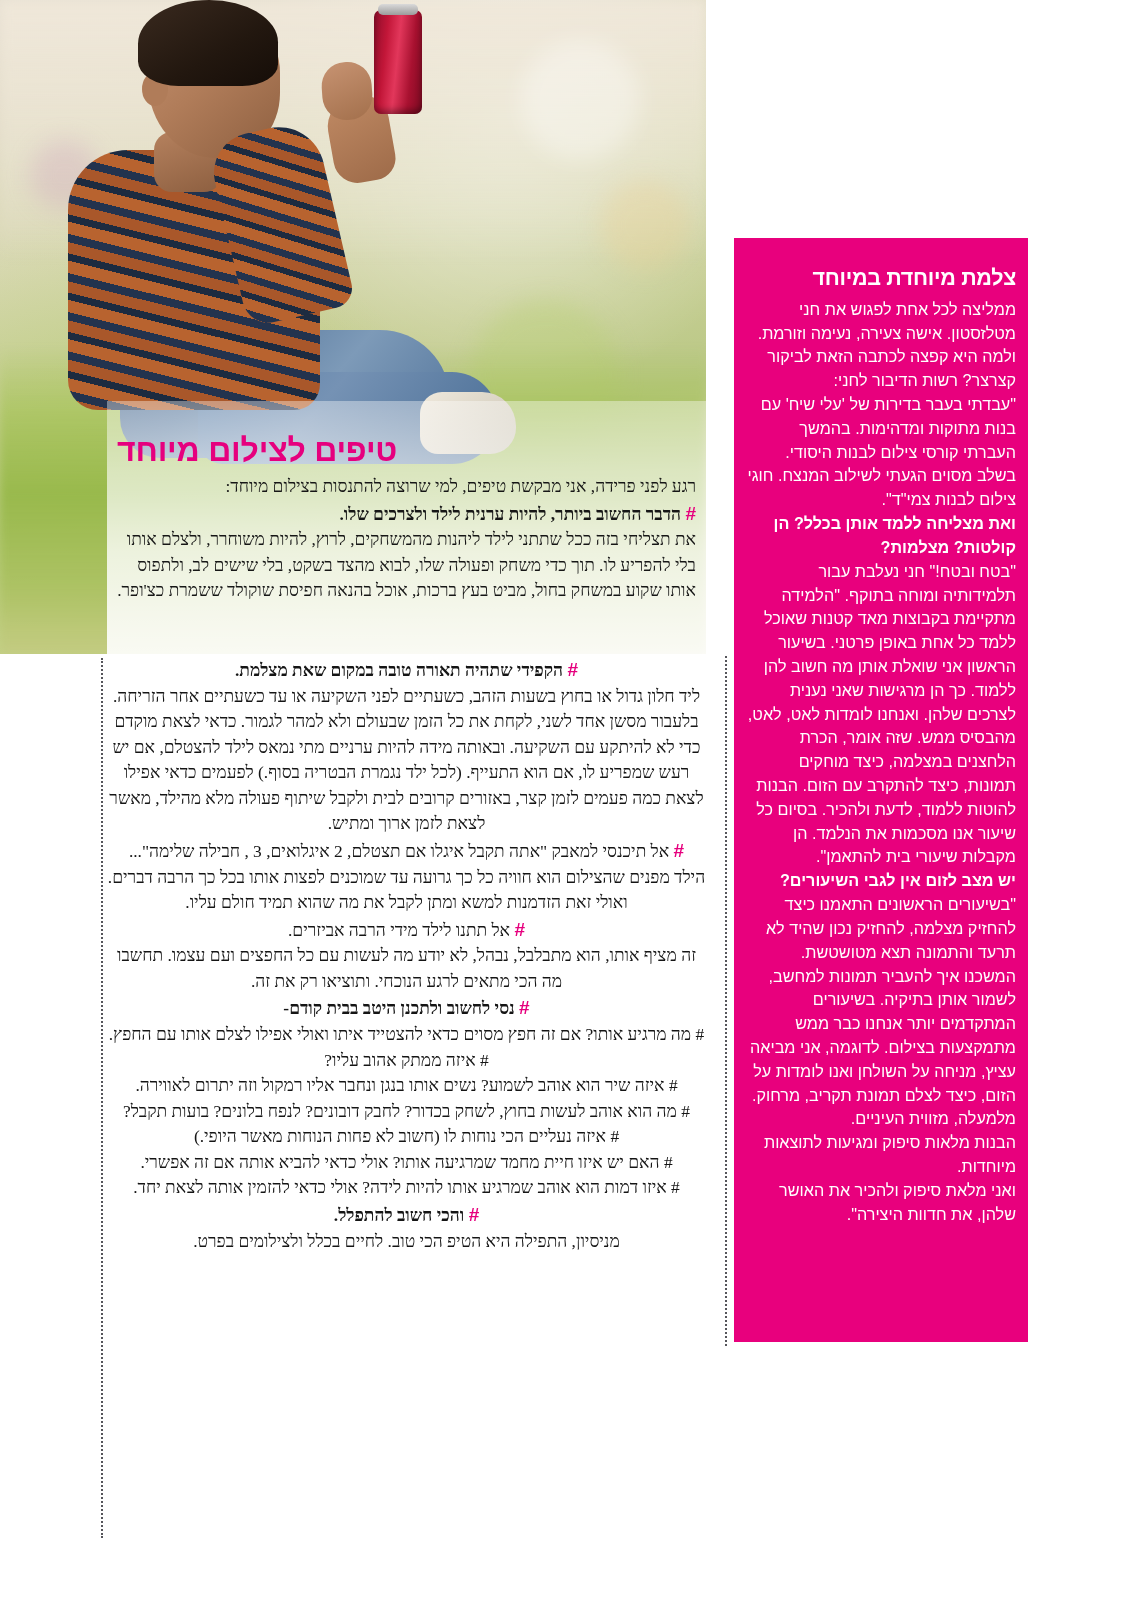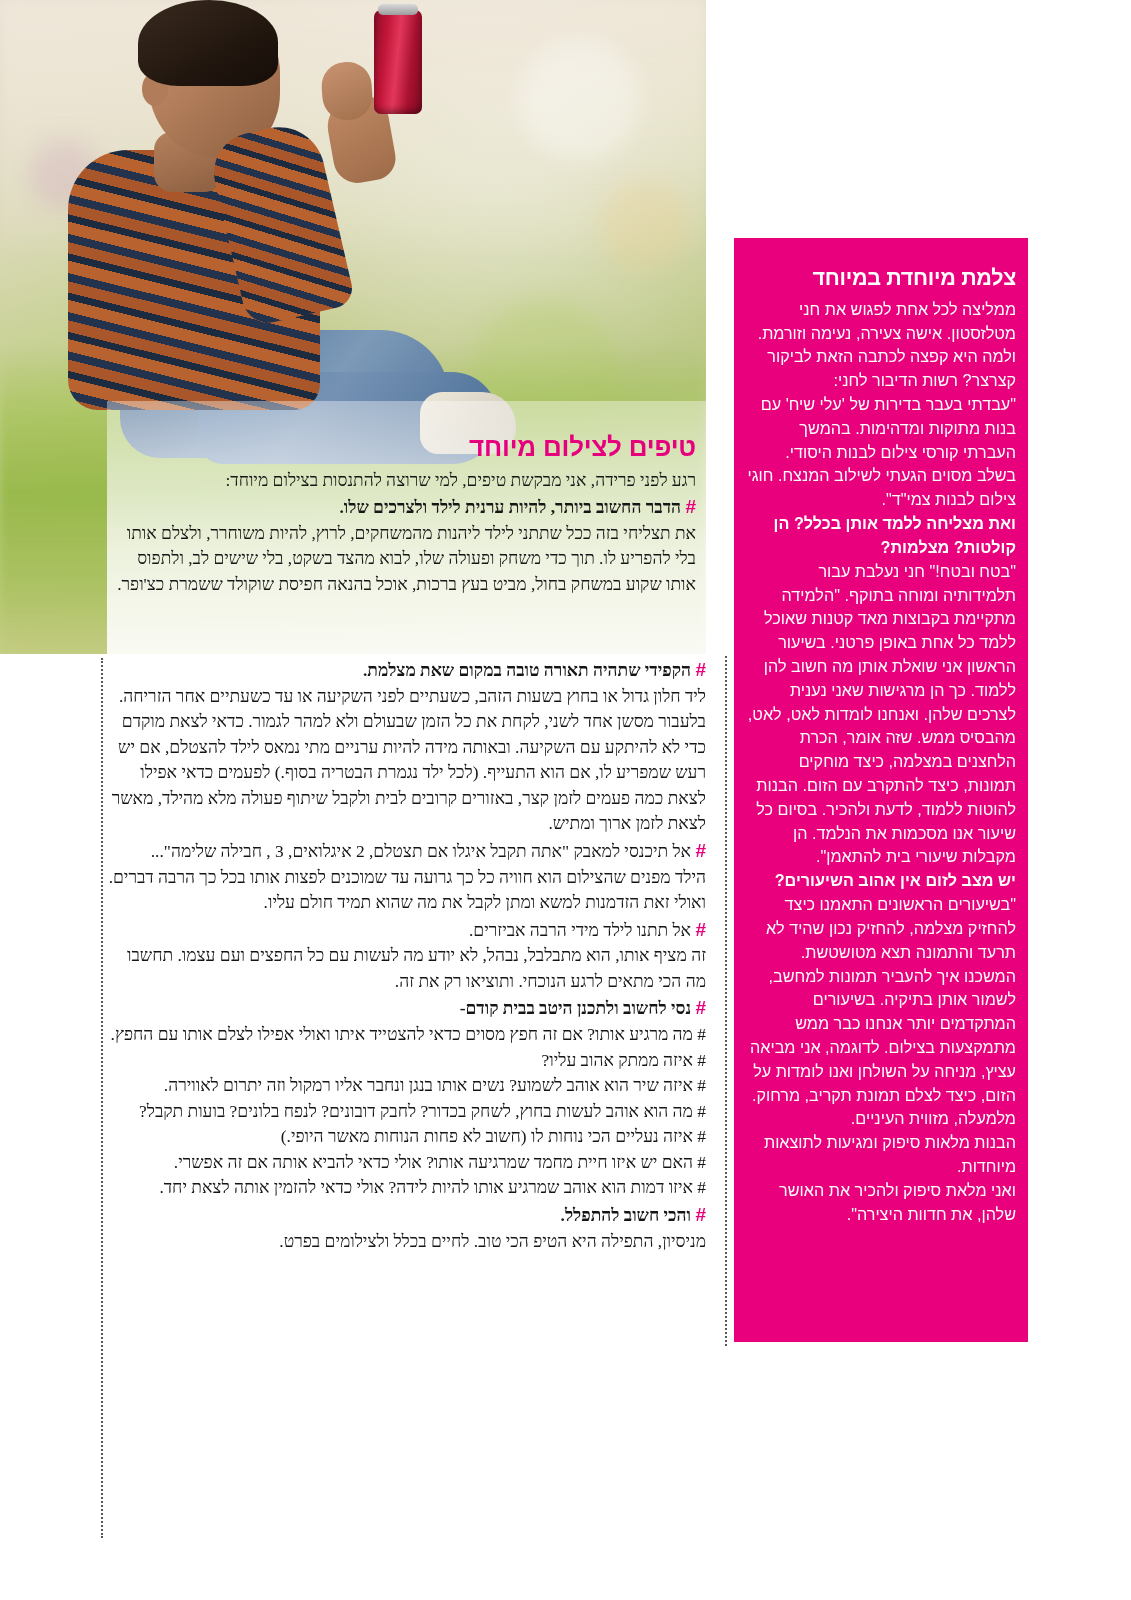--- a/index.html
+++ b/index.html
@@ -100,35 +100,35 @@
   }
 
   
   .tipbox{
     position:absolute;left:107px;top:401px;width:599px;height:253px;
     background:linear-gradient(180deg,rgba(255,255,255,0.38) 0%,rgba(255,255,255,0.62) 28%,rgba(255,255,255,0.80) 60%,rgba(255,255,255,0.90) 100%);
     box-sizing:border-box;padding:32px 10px 6px 10px;
   }
   .tip-title{
     font-family:"Liberation Sans", sans-serif;
-    font-weight:bold;font-size:26px;color:#e6007e;
-    text-align:right;letter-spacing:-0.2px;margin:0 0 6px 0;line-height:1.1;
+    font-weight:bold;font-size:32px;color:#e6007e;
+    text-align:left;letter-spacing:-0.2px;margin:0 0 6px 0;line-height:1.1;
   }
   .tip-body{
     font-family:"Liberation Serif", serif;
     font-size:17.4px;line-height:1.46;color:#161616;text-align:right;
   }
   .tip-body p{margin:0;}
   .tip-body .b{font-weight:bold;}
 
   
   .maincol{
     position:absolute;left:107px;top:656px;width:599px;
     font-family:"Liberation Serif", serif;
-    font-size:17.4px;line-height:1.465;color:#151515;text-align:right;
+    font-size:17.4px;line-height:1.465;color:#151515;text-align:center;
   }
   .maincol p{margin:0;}
   .maincol .b{font-weight:bold;}
   .hashp{color:#e6007e;font-family:"Liberation Sans",sans-serif;font-weight:bold;font-size:19px;}
   .hashk{color:#151515;font-family:"Liberation Serif",serif;font-weight:normal;}
 
   
   .dot-v{
     position:absolute;width:0;border-right:2px dotted #55555a;
   }
@@ -221,20 +221,20 @@
   </div>
 
   <aside class="pink">
     <h2 class="pink-title">צלמת מיוחדת במיוחד</h2>
     <div class="pink-body">
       <p>ממליצה לכל אחת לפגוש את חני מטלזסטון. אישה צעירה, נעימה וזורמת.</p>
       <p>ולמה היא קפצה לכתבה הזאת לביקור קצרצר? רשות הדיבור לחני:</p>
       <p>"עבדתי בעבר בדירות של 'עלי שיח' עם בנות מתוקות ומדהימות. בהמשך העברתי קורסי צילום לבנות היסודי. בשלב מסוים הגעתי לשילוב המנצח. חוגי צילום לבנות צמי"ד".</p>
       <p class="q">ואת מצליחה ללמד אותן בכלל? הן קולטות? מצלמות?</p>
       <p>"בטח ובטח!" חני נעלבת עבור תלמידותיה ומוחה בתוקף. "הלמידה מתקיימת בקבוצות מאד קטנות שאוכל ללמד כל אחת באופן פרטני. בשיעור הראשון אני שואלת אותן מה חשוב להן ללמוד. כך הן מרגישות שאני נענית לצרכים שלהן. ואנחנו לומדות לאט, לאט, מהבסיס ממש. שזה אומר, הכרת הלחצנים במצלמה, כיצד מוחקים תמונות, כיצד להתקרב עם הזום. הבנות להוטות ללמוד, לדעת ולהכיר. בסיום כל שיעור אנו מסכמות את הנלמד. הן מקבלות שיעורי בית להתאמן".</p>
-      <p class="q">יש מצב לזום אין אהוב השיעורים?</p>
+      <p class="q">יש מצב לזום אין לגבי השיעורים?</p>
       <p>"בשיעורים הראשונים התאמנו כיצד להחזיק מצלמה, להחזיק נכון שהיד לא תרעד והתמונה תצא מטושטשת. המשכנו איך להעביר תמונות למחשב, לשמור אותן בתיקיה. בשיעורים המתקדמים יותר אנחנו כבר ממש מתמקצעות בצילום. לדוגמה, אני מביאה עציץ, מניחה על השולחן ואנו לומדות על הזום, כיצד לצלם תמונת תקריב, מרחוק. מלמעלה, מזווית העיניים.</p>
       <p>הבנות מלאות סיפוק ומגיעות לתוצאות מיוחדות.</p>
       <p>ואני מלאת סיפוק ולהכיר את האושר שלהן, את חדוות היצירה".</p>
     </div>
   </aside>
 
 </div>
 
 </body></html>

